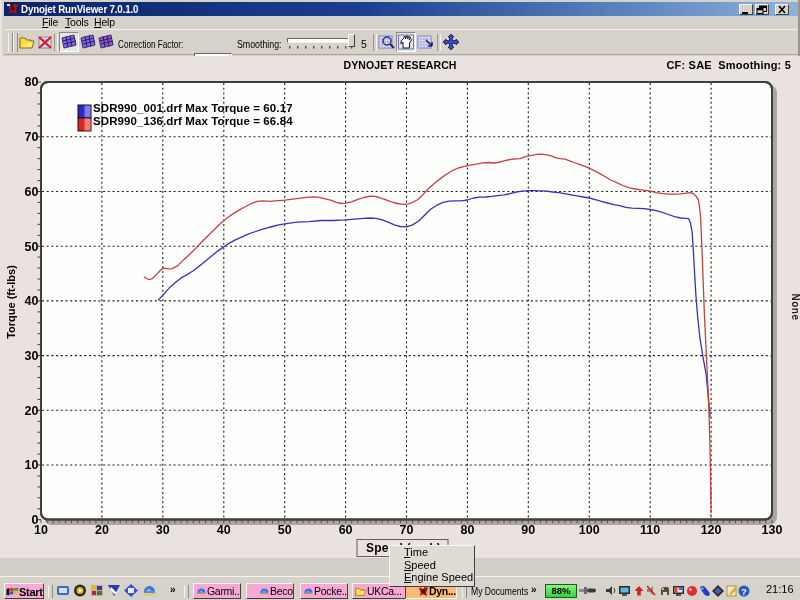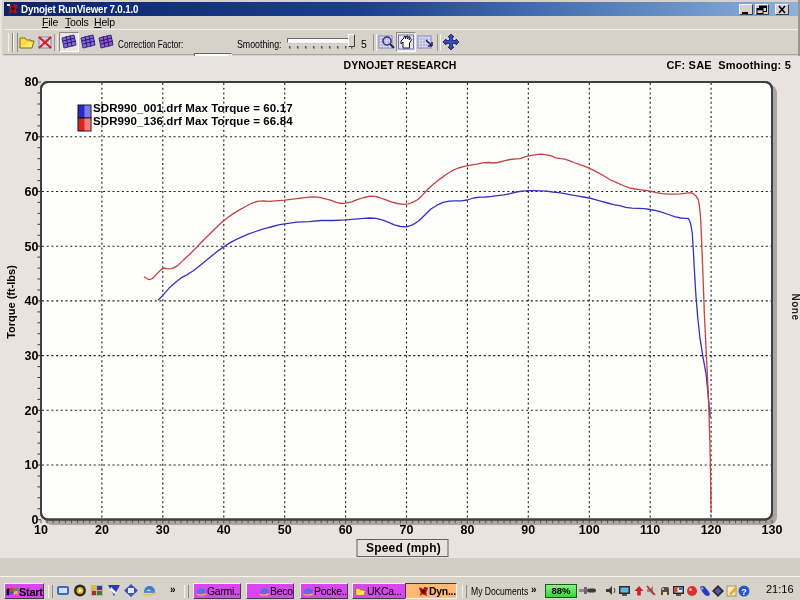--- a/index.html
+++ b/index.html
@@ -23,21 +23,21 @@
   #toolbar{position:absolute;left:2px;top:29px;width:794px;height:26px;background:#d6d2ca;
     border-top:1px solid #f2f0ea;border-bottom:1px solid #a9a59d;box-sizing:border-box;}
   .tsep{position:absolute;top:4px;height:17px;width:2px;
     border-left:1px solid #9b978f;border-right:1px solid #f5f3ee;}
   .grip{position:absolute;top:3px;height:19px;width:3px;
     border-left:1px solid #f5f3ee;border-right:1px solid #8d897f;}
   .tlabel{position:absolute;font-size:10.5px;letter-spacing:-0.4px;color:#000;top:8px;white-space:nowrap;}
   #chartsvg{position:absolute;left:0px;top:0px;}
   #taskbar{position:absolute;left:0;top:576px;width:800px;height:24px;background:#d6d2ca;
     border-top:1px solid #f5f4ee;box-sizing:border-box;}
-  .tbtn{position:absolute;top:6px;height:16px;background:#d946ef;
+  .tbtn{position:absolute;top:6px;height:16px;background:#f9a8d4;
     border-top:1px solid #f5f4f0;border-left:1px solid #f5f4f0;
     border-right:1px solid #42403a;border-bottom:1px solid #42403a;box-sizing:border-box;
     font-size:10.5px;letter-spacing:-0.3px;line-height:14px;color:#000;white-space:nowrap;overflow:hidden;}
   .ctxmenu{position:absolute;left:389px;top:545px;width:86px;height:42px;
     background:#dedbd3;border-top:1px solid #f7f6f2;border-left:1px solid #f7f6f2;
     border-right:1.5px solid #404040;border-bottom:1.5px solid #404040;
     box-sizing:border-box;font-size:11px;color:#000;z-index:60;}
   .ctxmenu div{padding-left:14px;height:12.7px;line-height:13.4px;}
 </style>
 </head>
@@ -391,20 +391,25 @@
       </g>
 <text x="93" y="112" font-size="11.5" font-weight="bold" letter-spacing="0.1">SDR990_001.drf Max Torque = 60.17</text>
 <text x="93" y="124.7" font-size="11.5" font-weight="bold" letter-spacing="0.1">SDR990_136.drf Max Torque = 66.84</text>
 <rect x="357" y="539.5" width="91" height="17" fill="#EAE2DE" stroke="#606060" stroke-width="1"></rect>
 <text x="366" y="551.5" font-size="12" font-weight="bold" letter-spacing="0.2">Speed (mph)</text>
 <path d="M158.0 300.3 L162.8 295.4 L168.9 288.3 L175.0 282.8 L181.1 277.9 L187.2 274.6 L193.3 270.8 L199.4 265.9 L205.5 261.0 L211.6 256.0 L217.7 251.1 L223.8 246.7 L229.8 242.9 L235.9 239.6 L242.0 236.9 L248.1 234.2 L254.2 232.0 L260.3 229.8 L266.4 228.1 L272.5 226.5 L278.6 224.9 L284.7 223.8 L296.9 222.1 L309.0 221.6 L321.2 220.5 L333.4 220.5 L345.6 219.9 L351.7 219.4 L357.8 218.8 L363.9 218.3 L370.0 218.0 L376.0 218.3 L382.1 219.9 L388.2 222.1 L394.3 224.9 L400.4 226.5 L406.5 226.8 L412.6 224.9 L418.7 221.0 L424.8 215.0 L430.9 209.0 L437.0 205.2 L443.1 202.4 L449.1 201.1 L455.2 200.8 L461.3 200.8 L467.4 200.0 L473.5 198.0 L479.6 197.2 L485.7 197.0 L491.8 196.4 L497.9 195.6 L504.0 194.8 L510.1 193.7 L516.2 192.0 L522.2 191.2 L528.3 190.7 L534.4 190.6 L540.5 190.9 L546.6 191.2 L552.7 192.0 L558.8 192.6 L564.9 193.7 L571.0 194.8 L577.1 195.9 L583.2 197.0 L589.3 198.0 L595.3 199.7 L601.4 201.3 L607.5 203.0 L613.6 204.6 L619.7 205.7 L625.8 207.3 L631.9 208.2 L638.0 208.4 L644.1 208.7 L650.2 209.5 L656.3 210.6 L662.4 212.3 L668.4 214.5 L674.5 216.6 L680.6 218.0 L685.5 218.3 L688.5 218.6 L690.4 222.7 L692.2 232.5 L693.4 251.7 L694.6 273.5 L695.9 295.4 L697.7 317.3 L700.1 339.2 L703.2 358.3 L706.2 374.7 L708.0 393.9 L709.3 407.6 L710.2 417.4" fill="none" stroke="#3434b8" stroke-width="1.3" stroke-linejoin="round"></path>
 <path d="M143.9 276.8 L146.4 278.5 L149.4 279.6 L152.5 278.5 L156.7 274.1 L161.0 269.7 L164.1 268.1 L167.7 268.9 L172.0 268.6 L177.5 265.9 L183.5 259.9 L190.2 253.8 L196.3 247.8 L202.4 241.3 L208.5 235.2 L214.6 229.2 L220.7 223.2 L226.8 218.3 L232.9 213.9 L239.0 210.1 L245.1 206.8 L251.2 203.5 L257.3 201.3 L263.3 200.8 L269.4 201.3 L275.5 200.8 L284.7 200.2 L290.8 199.4 L296.9 198.6 L302.9 197.8 L309.0 197.2 L313.9 197.0 L318.2 197.2 L324.3 198.6 L330.4 200.2 L336.4 202.4 L341.3 203.5 L345.6 203.2 L351.7 201.9 L357.8 199.4 L363.9 197.5 L370.0 196.1 L374.8 196.4 L379.1 197.5 L385.2 199.7 L391.3 201.9 L397.4 203.5 L403.5 204.3 L408.3 203.8 L412.6 202.4 L417.5 199.7 L421.7 195.9 L427.8 189.3 L433.9 183.8 L440.0 178.9 L446.1 174.5 L452.2 170.7 L458.3 168.0 L464.4 166.3 L470.5 165.2 L476.6 164.1 L482.6 162.8 L488.7 162.5 L493.6 163.0 L497.9 162.5 L504.0 160.8 L510.1 159.5 L516.2 158.9 L520.4 158.7 L525.3 156.7 L531.4 155.4 L537.5 154.3 L541.7 154.1 L546.6 154.8 L551.5 155.9 L555.7 157.8 L560.6 158.7 L564.9 159.2 L569.8 160.8 L574.0 162.5 L580.1 164.7 L586.2 166.9 L592.3 169.6 L598.4 172.9 L604.5 176.2 L610.6 180.0 L616.7 182.7 L622.8 185.5 L628.8 187.7 L634.9 189.0 L641.0 189.8 L647.1 190.7 L650.2 191.2 L656.3 192.6 L662.4 193.7 L668.4 194.2 L674.5 194.2 L680.6 193.9 L686.7 193.1 L690.4 192.6 L693.4 193.7 L695.9 195.9 L698.3 199.7 L699.5 206.3 L700.7 218.8 L701.6 240.7 L702.6 265.3 L703.5 289.9 L704.4 314.6 L705.6 339.2 L706.8 363.8 L708.0 388.4 L709.0 413.0 L709.9 443.1 L710.5 470.5 L710.9 497.8 L711.1 511.5" fill="none" stroke="#c44242" stroke-width="1.3" stroke-linejoin="round"></path>
 <line x1="710.8" y1="490" x2="710.8" y2="518.7" stroke="#c44242" stroke-width="1.2" stroke-dasharray="2 2"></line>
 </svg>
 
+  <div class="ctxmenu">
+    <div><u>T</u>ime</div>
+    <div><u>S</u>peed</div>
+    <div><u>E</u>ngine Speed</div>
+  </div>
 
   <div id="taskbar">
     
     <div class="tbtn" style="left:4px;width:40px">
       <svg class="abs" style="left:1px;top:2px" width="13" height="11" viewBox="0 0 13 11">
         <path d="M0.5,3.5 Q2,1.5 3.5,2.5 L3,9.5 Q1.5,8.5 0.5,9.5 Z" fill="#111"></path>
         <path d="M4,2.6 Q6,1.2 7.8,2.2 L7.5,5.2 Q5.8,4.2 3.8,5.6 Z" fill="#d03a2a"></path>
         <path d="M8.4,2.3 Q10.4,1.1 12.4,2.1 L12,5 Q10.2,4.1 8.1,5.3 Z" fill="#3aa035"></path>
         <path d="M3.7,6 Q5.7,4.7 7.4,5.6 L7.1,8.6 Q5.4,7.7 3.4,9 Z" fill="#2a58c8"></path>
         <path d="M8,5.7 Q10,4.5 11.9,5.4 L11.5,8.4 Q9.8,7.5 7.7,8.7 Z" fill="#e8c020"></path>

